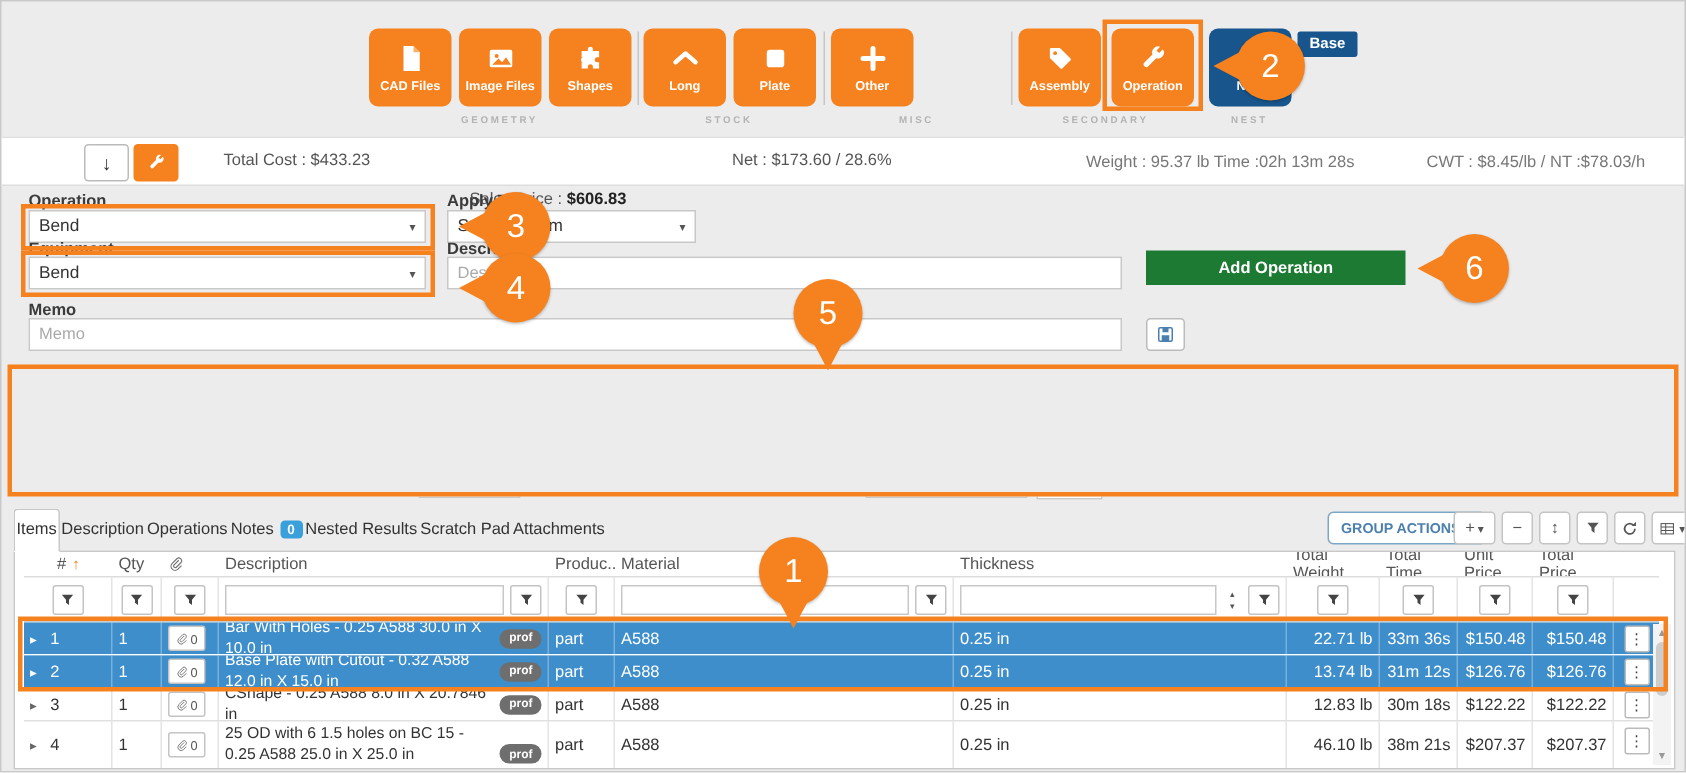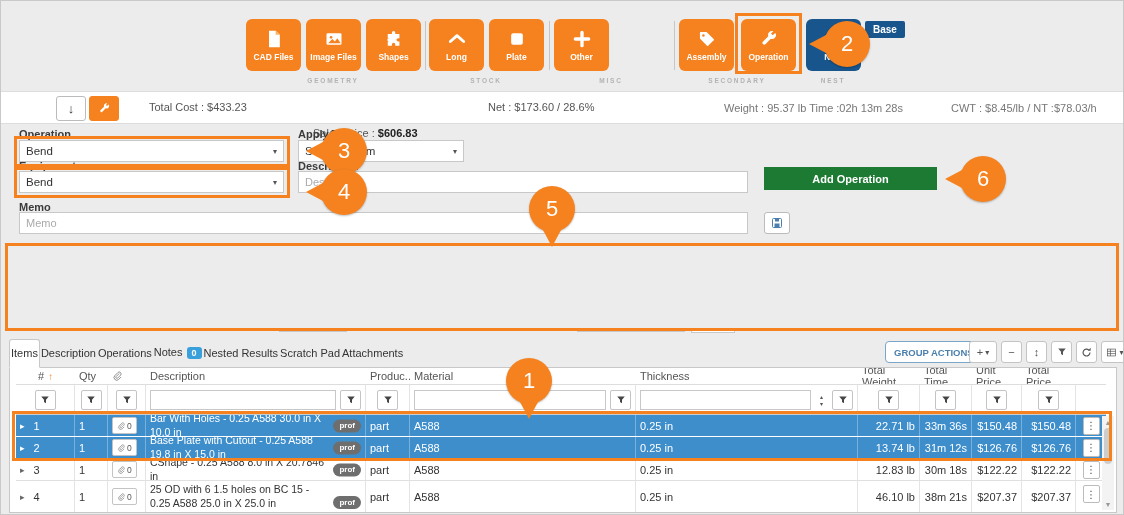--- a/index.html
+++ b/index.html
@@ -504,21 +504,21 @@
         </div>
       <div class="c col-clip">
           <span class="clipbox">
             <svg viewBox="0 0 16 16" style="width:8px;height:8px;">
               <path d="M11.5 4 6.5 9a1.7 1.7 0 0 0 2.4 2.4l5-5a3 3 0 0 0-4.2-4.2L4.5 7.4a4.3 4.3 0 0 0 6.1 6.1l3.8-3.8" stroke="#777" stroke-width="1.3" fill="none"></path>
             </svg>
             <span>0</span>
           </span>
         </div>
       <div class="c col-desc desc-cell">
-          <span>Base Plate with Cutout - 0.25 A588 19.8 in X 15.0 in</span>
+          <span>Base Plate with Cutout - 0.32 A588 12.0 in X 15.0 in</span>
           <span class="prof">prof</span>
         </div>
       <div class="c col-prod">
           <span>part</span>
         </div>
       <div class="c col-mat">
           <span>A588</span>
         </div>
       <div class="c col-thk">
           <span>0.25 in</span>

